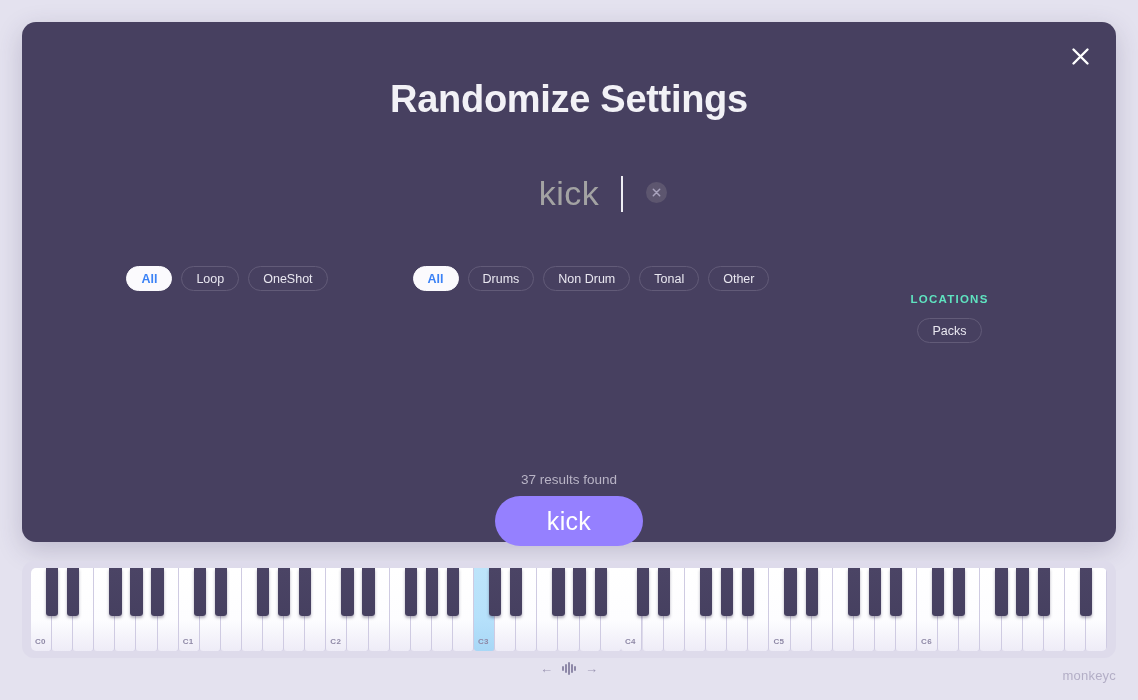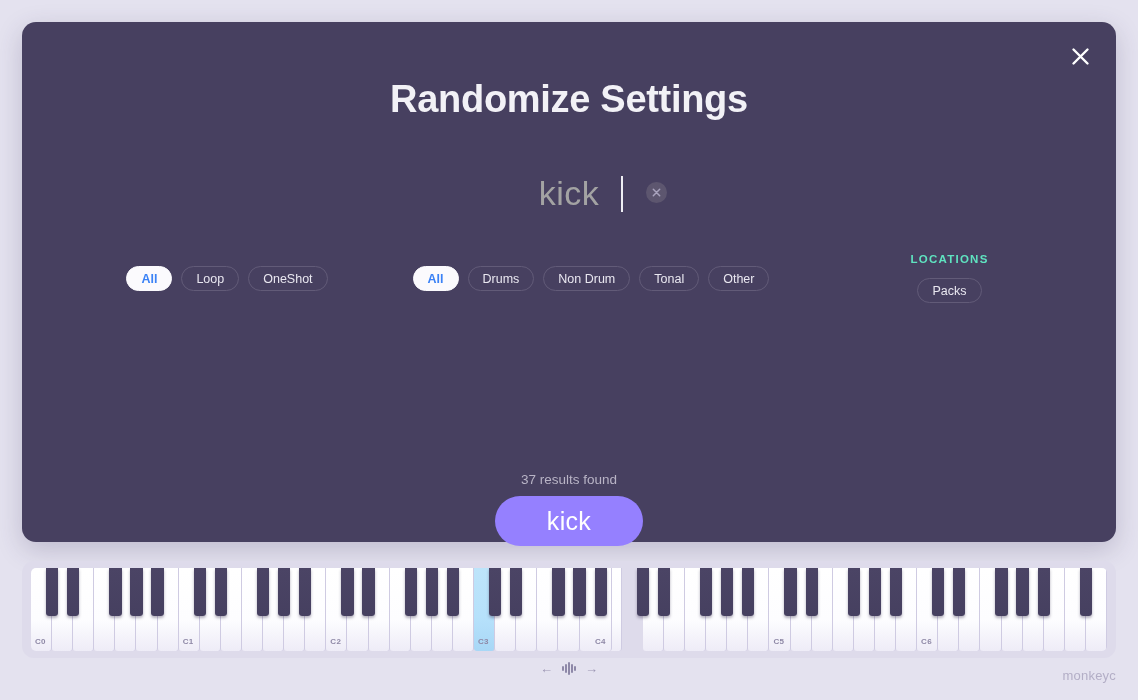--- a/index.html
+++ b/index.html
@@ -134,21 +134,21 @@
     top: 231px;
     height: 60px;
   }
 
   .filter-group {
     position: absolute;
     text-align: center;
   }
   .filter-group.loop { left: 40px; width: 330px; }
   .filter-group.type { left: 384px; width: 370px; }
-  .filter-group.locations { left: 790px; width: 275px; }
+  .filter-group.locations { left: 790px; width: 275px; margin-top: 40px; }
 
   .pill-row {
     margin-top: 13px;
     display: flex;
     justify-content: center;
     gap: 9px;
   }
 
   .pill {
     height: 25px;
@@ -410,21 +410,21 @@
       <div class="wkey" style="left: 464.157px; width: 21.098px;"></div>
       <div class="bkey" style="width: 12.2369px; left: 479.136px;"></div>
       <div class="wkey" style="left: 485.255px; width: 21.098px;"></div>
       <div class="wkey" style="left: 506.353px; width: 21.098px;"></div>
       <div class="bkey" style="width: 12.2369px; left: 521.333px;"></div>
       <div class="wkey" style="left: 527.451px; width: 21.098px;"></div>
       <div class="bkey" style="width: 12.2369px; left: 542.431px;"></div>
       <div class="wkey" style="left: 548.549px; width: 21.098px;"></div>
       <div class="bkey" style="width: 12.2369px; left: 563.529px;"></div>
       <div class="wkey" style="left: 569.647px; width: 21.098px;"></div>
-      <div class="wkey" style="left: 560px; width: 21.098px;">
+      <div class="wkey" style="left: 590px; width: 21.098px;">
         <span class="klabel">C4</span>
       </div>
       <div class="bkey" style="width: 12.2369px; left: 605.725px;"></div>
       <div class="wkey" style="left: 611.843px; width: 21.098px;"></div>
       <div class="bkey" style="width: 12.2369px; left: 626.823px;"></div>
       <div class="wkey" style="left: 632.941px; width: 21.098px;"></div>
       <div class="wkey" style="left: 654.039px; width: 21.098px;"></div>
       <div class="bkey" style="width: 12.2369px; left: 669.019px;"></div>
       <div class="wkey" style="left: 675.137px; width: 21.098px;"></div>
       <div class="bkey" style="width: 12.2369px; left: 690.117px;"></div>

